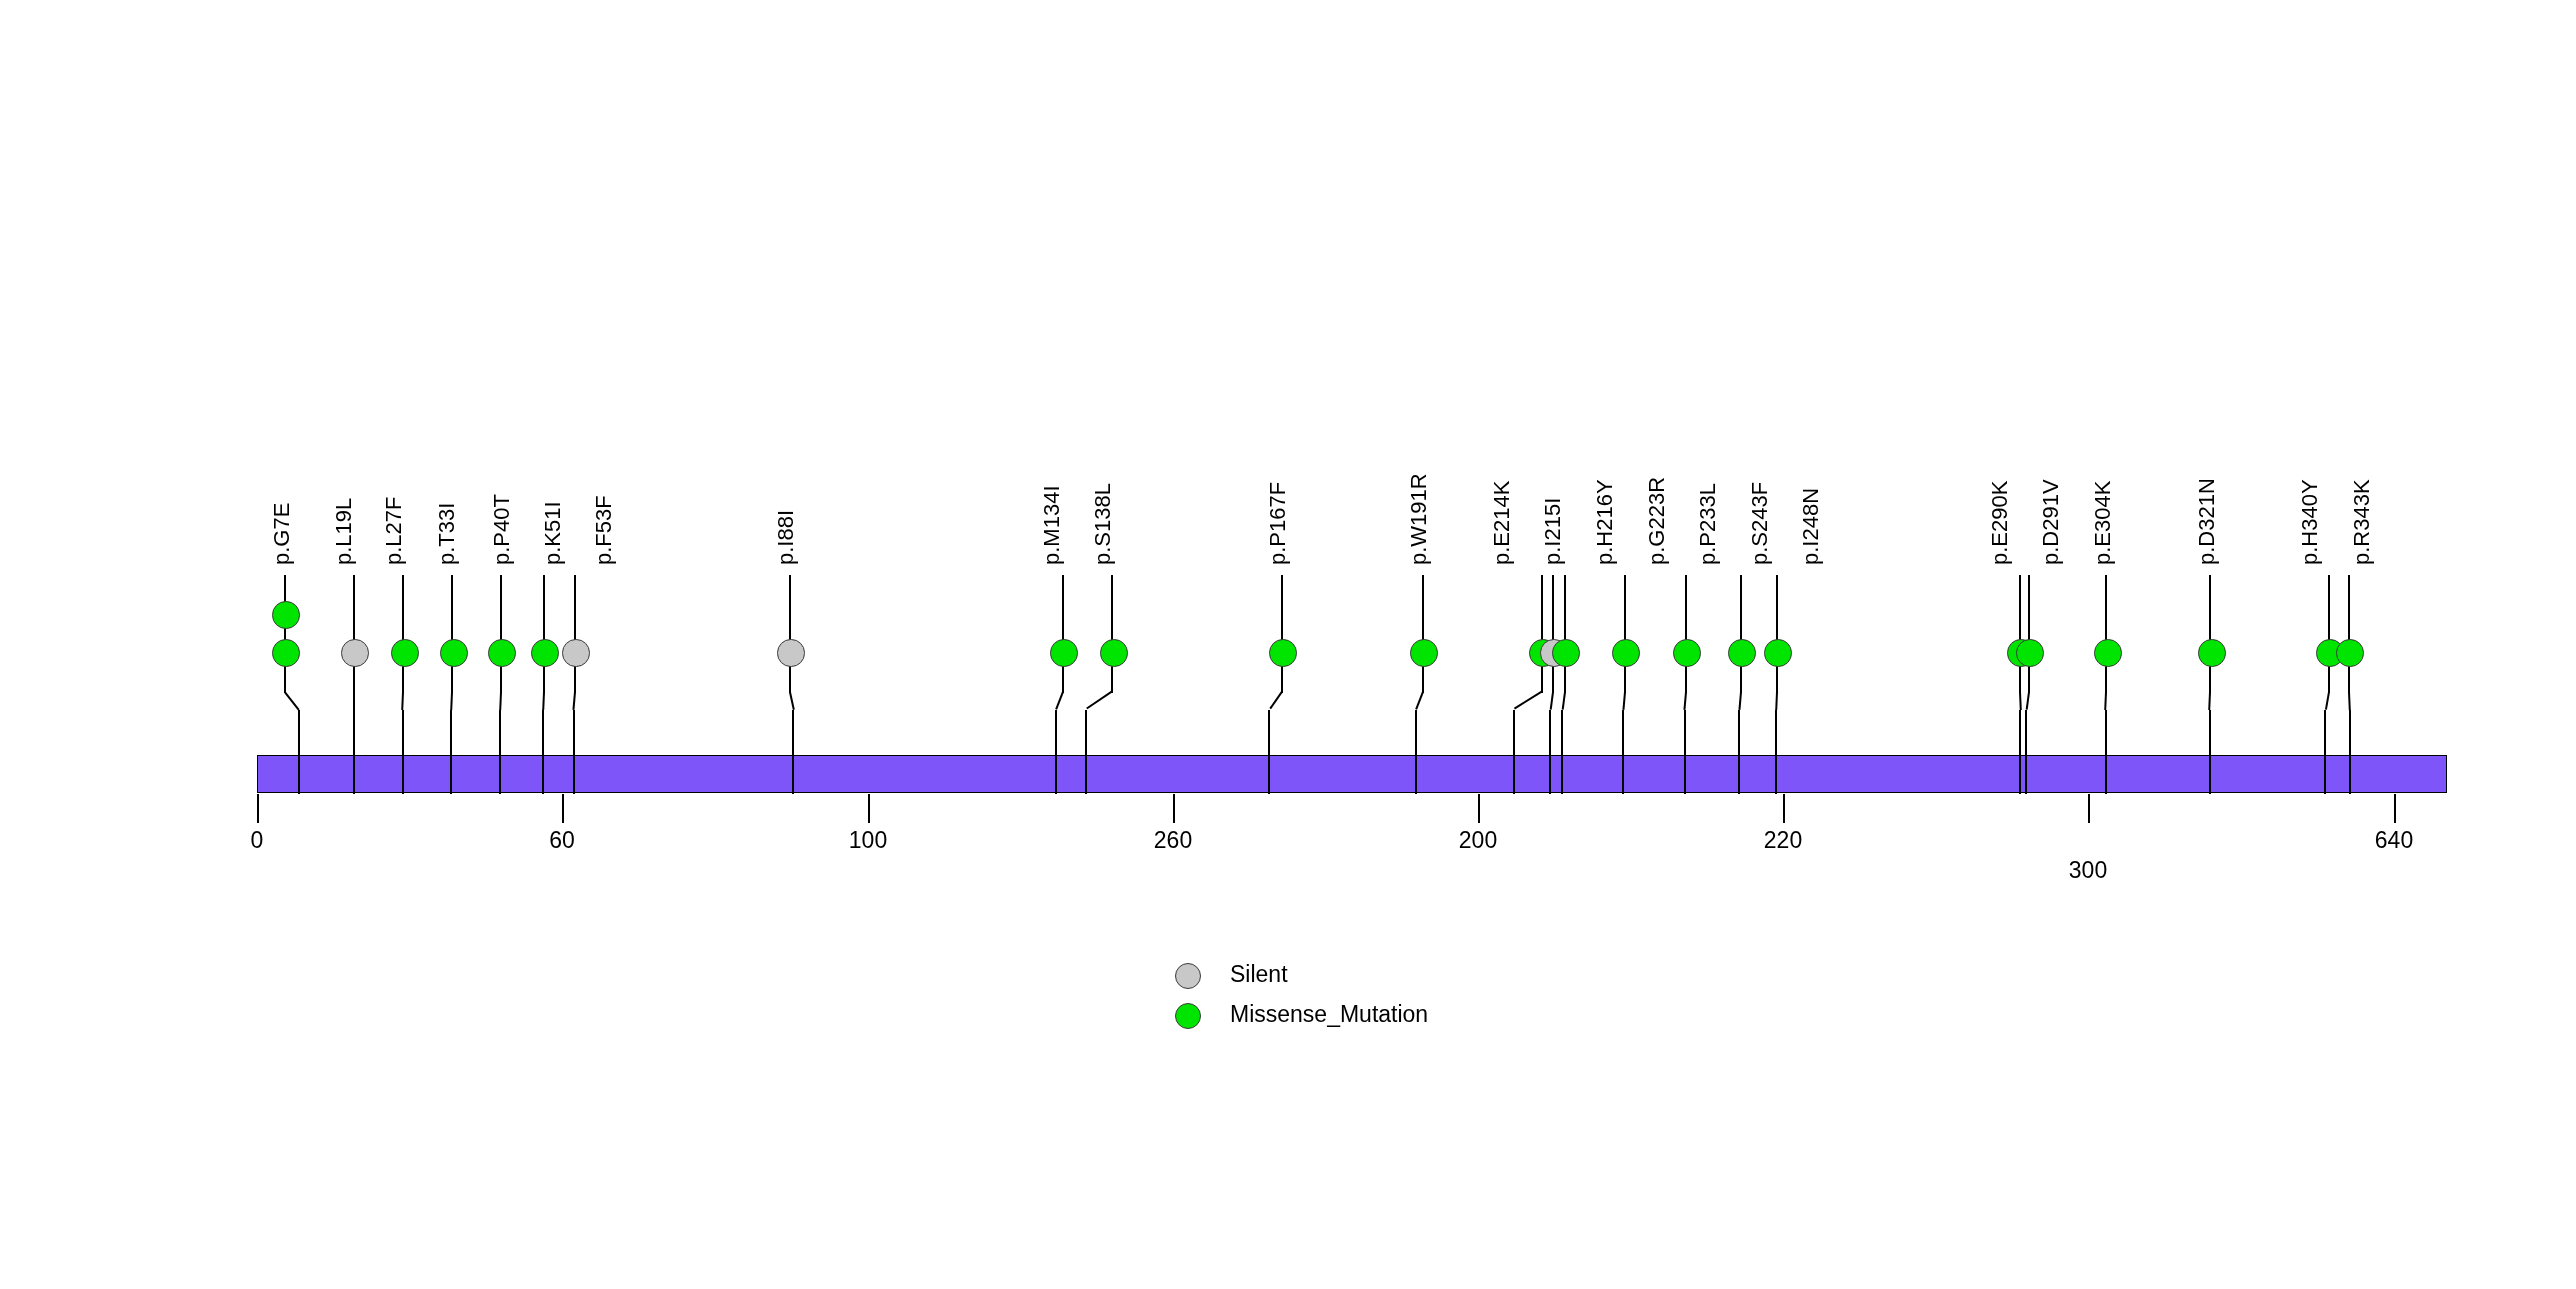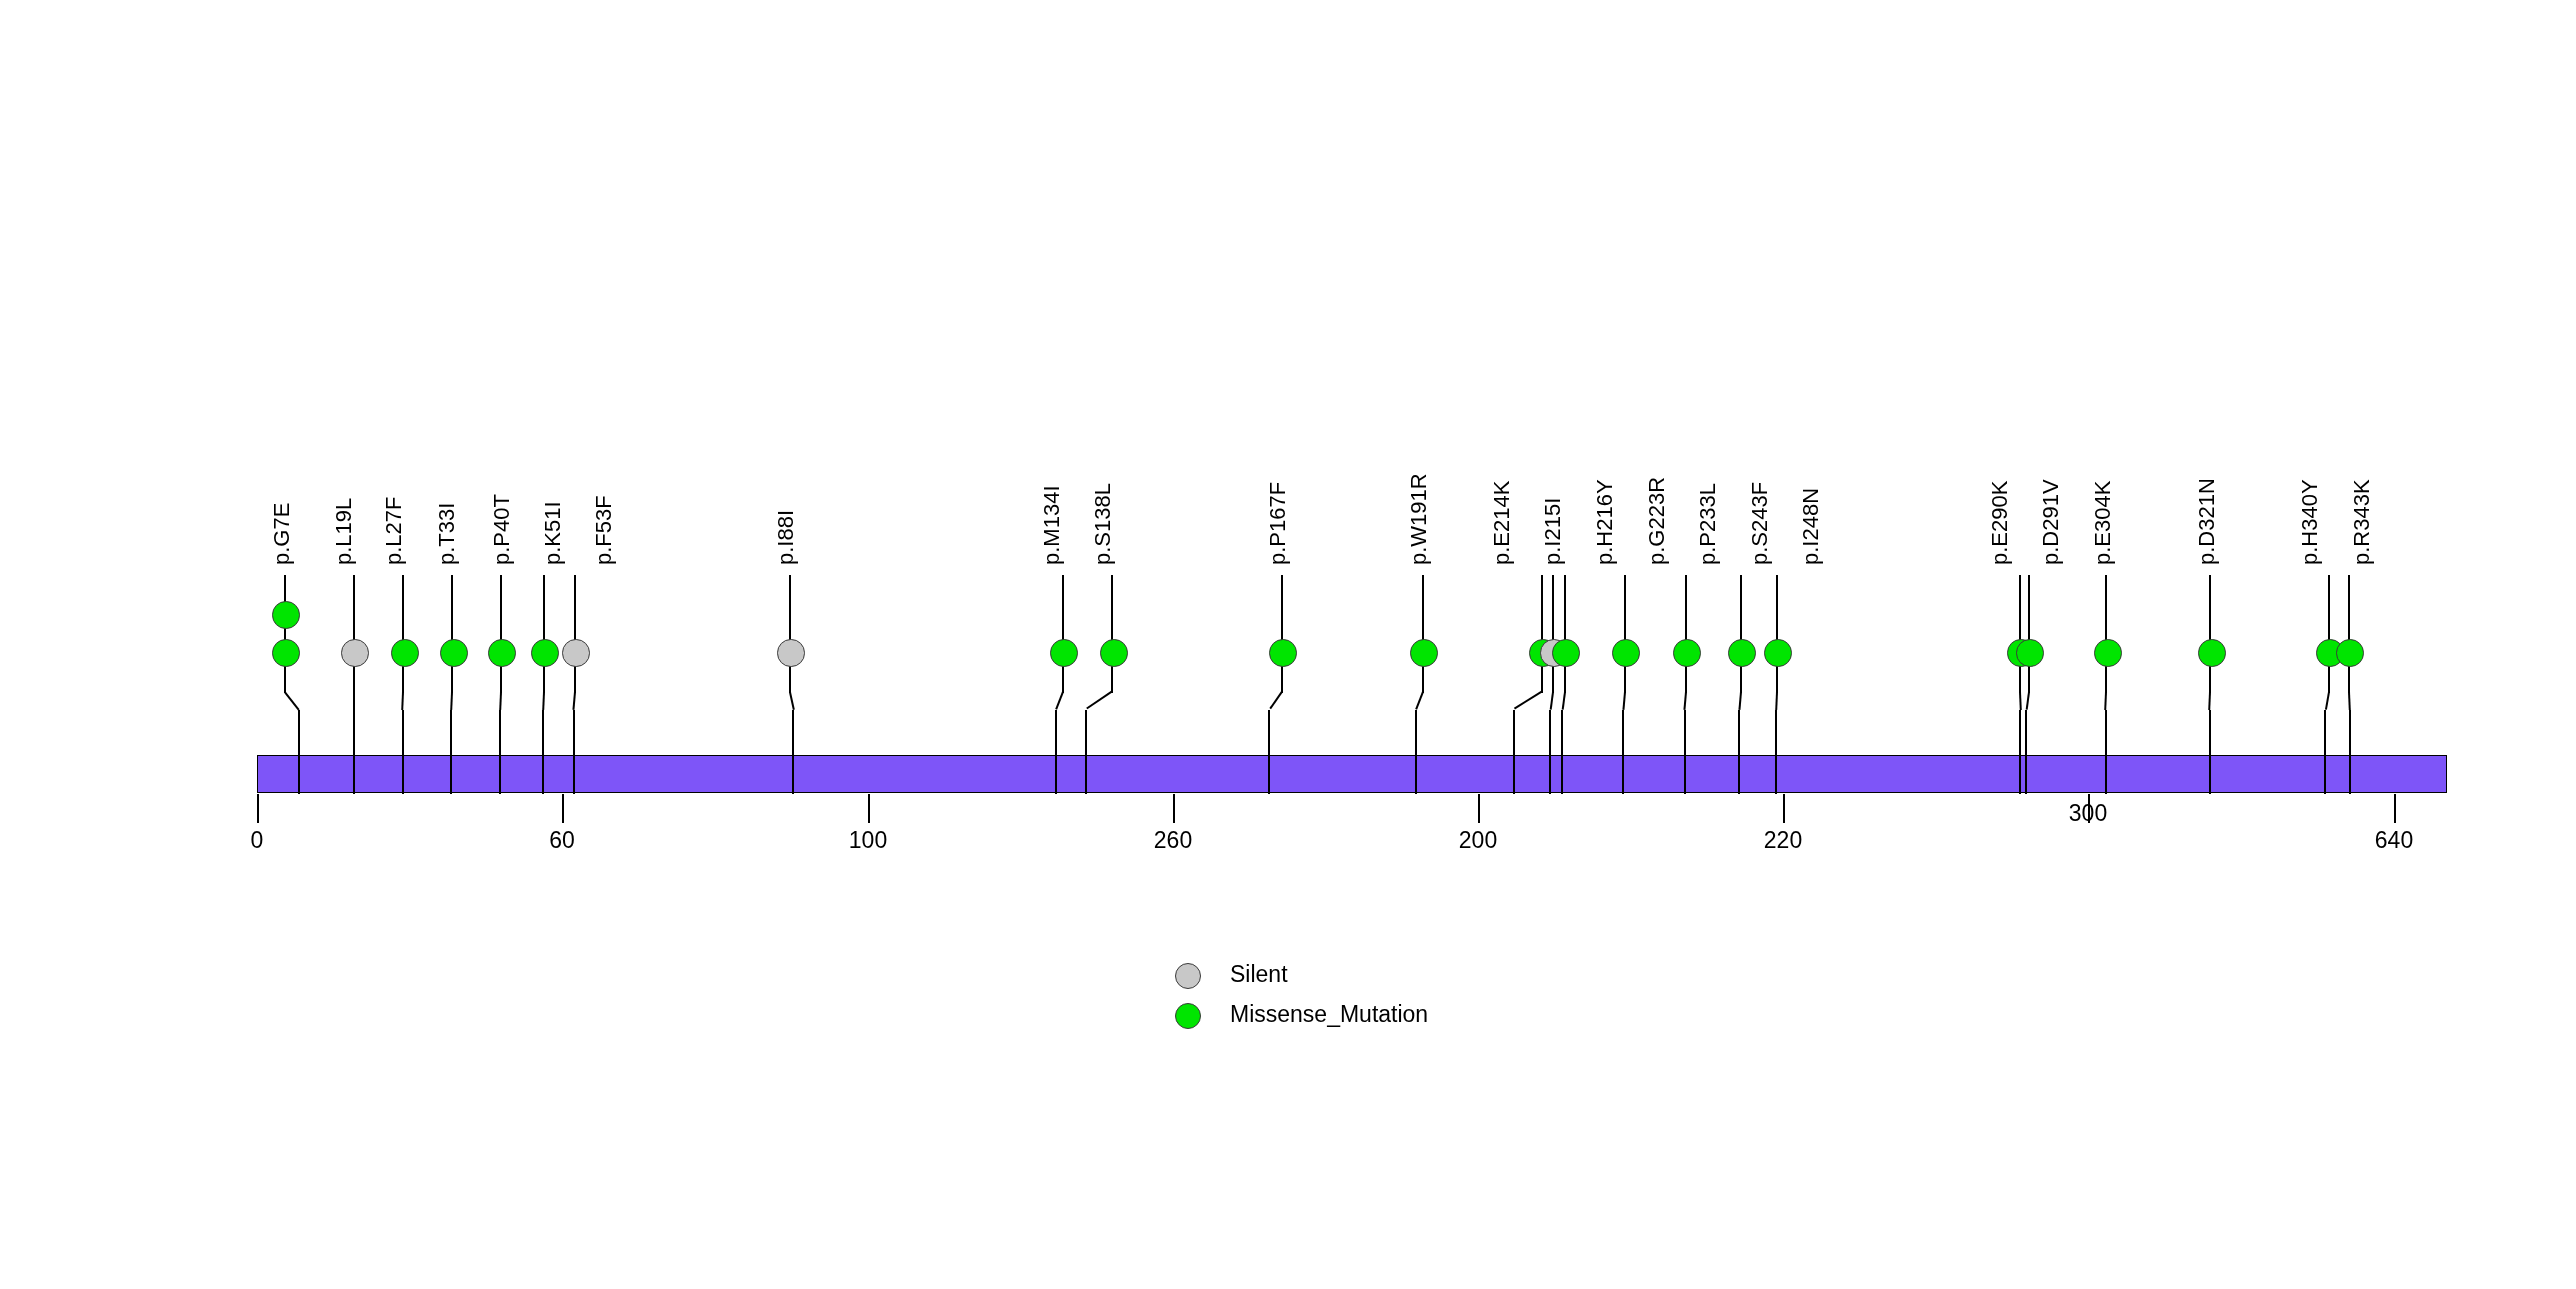--- a/index.html
+++ b/index.html
@@ -196,21 +196,21 @@
       <div class="axis-label" style="left: 562px; top: 827px;">60</div>
       <div class="axis-tick" style="left: 868px; top: 794px; height: 29px;"></div>
       <div class="axis-label" style="left: 868px; top: 827px;">100</div>
       <div class="axis-tick" style="left: 1173px; top: 794px; height: 29px;"></div>
       <div class="axis-label" style="left: 1173px; top: 827px;">260</div>
       <div class="axis-tick" style="left: 1478px; top: 794px; height: 29px;"></div>
       <div class="axis-label" style="left: 1478px; top: 827px;">200</div>
       <div class="axis-tick" style="left: 1783px; top: 794px; height: 29px;"></div>
       <div class="axis-label" style="left: 1783px; top: 827px;">220</div>
       <div class="axis-tick" style="left: 2088px; top: 794px; height: 29px;"></div>
-      <div class="axis-label" style="left: 2088px; top: 800px; text-align: right;">300</div>
+      <div class="axis-label" style="left: 2088px; top: 857px; text-align: right;">300</div>
       <div class="axis-tick" style="left: 2394px; top: 794px; height: 29px;"></div>
       <div class="axis-label" style="left: 2394px; top: 827px;">640</div>
     </div>
 
   <div class="legend" id="legend" style="left: 1175px; top: 958px;">
       <div class="legend-row">
         <span class="legend-dot" style="background: rgb(200, 200, 200);"></span>
         <span class="legend-text">Silent</span>
       </div>
       <div class="legend-row">

